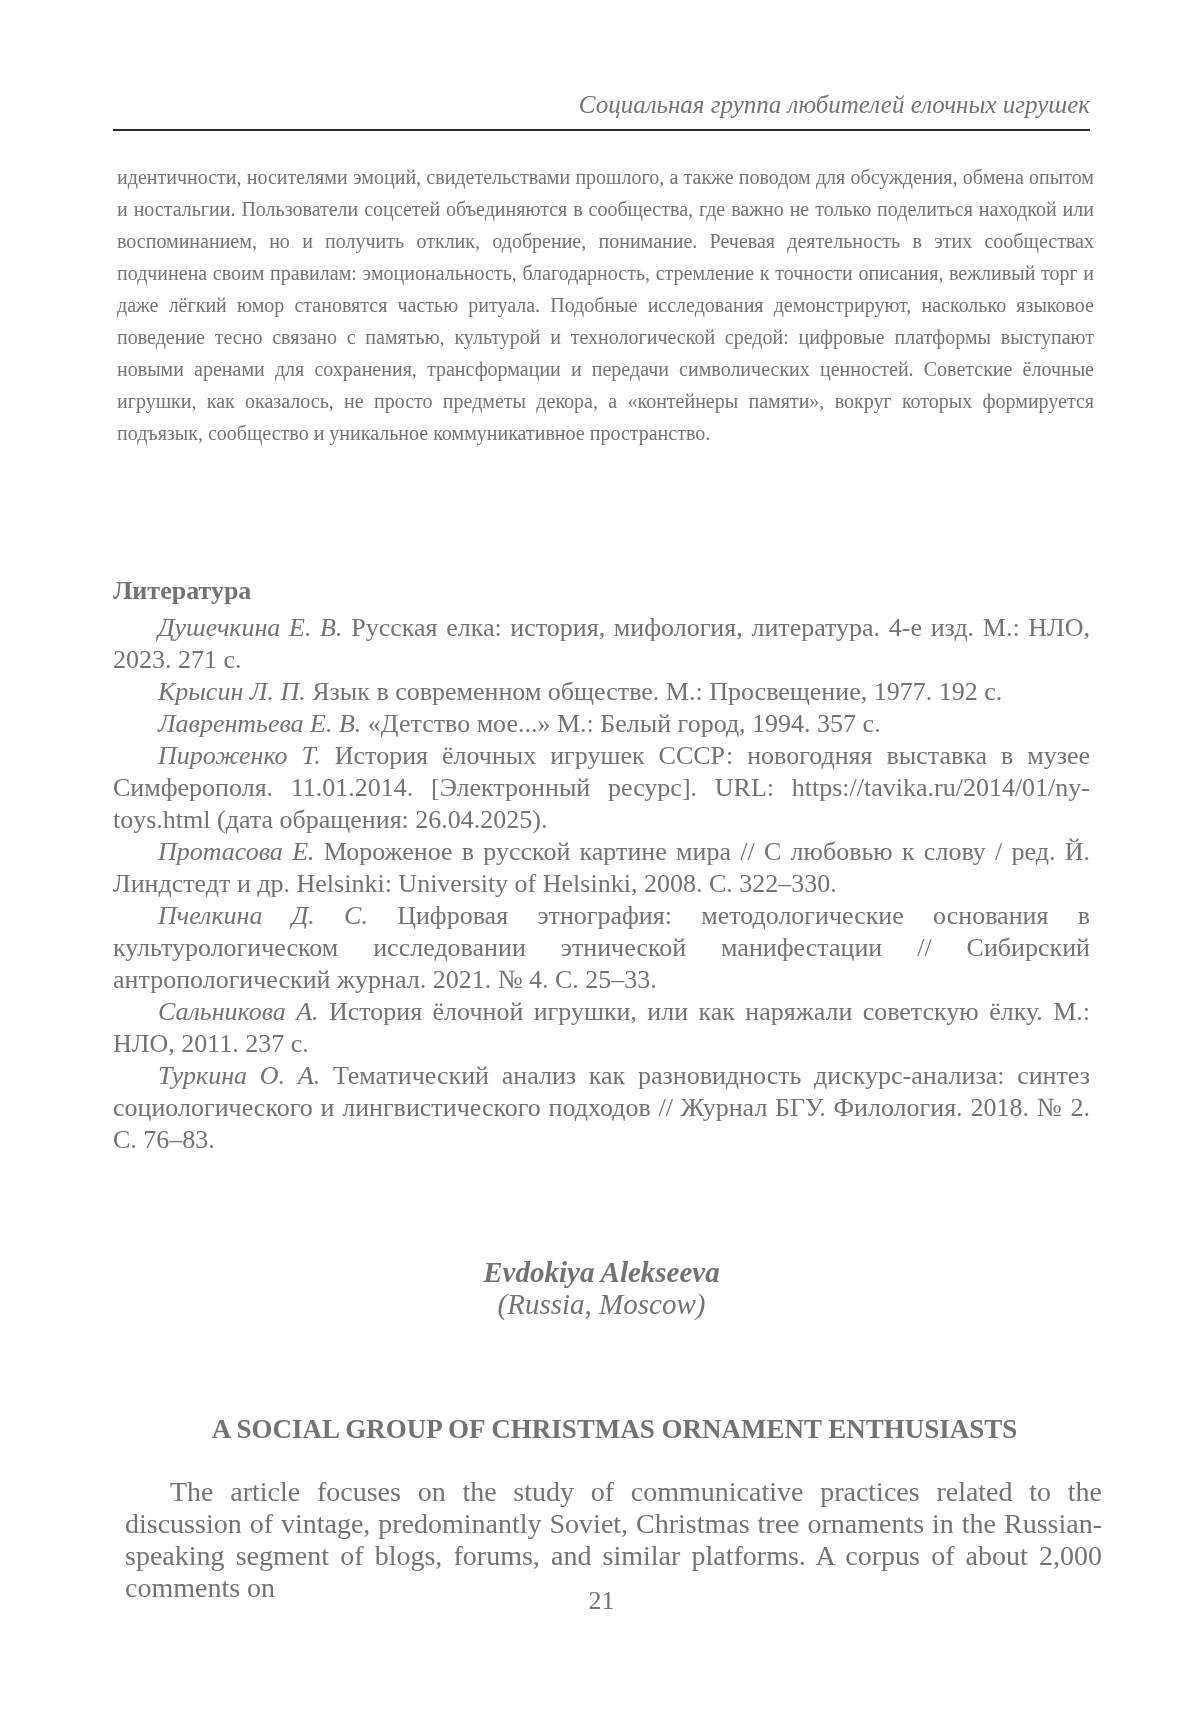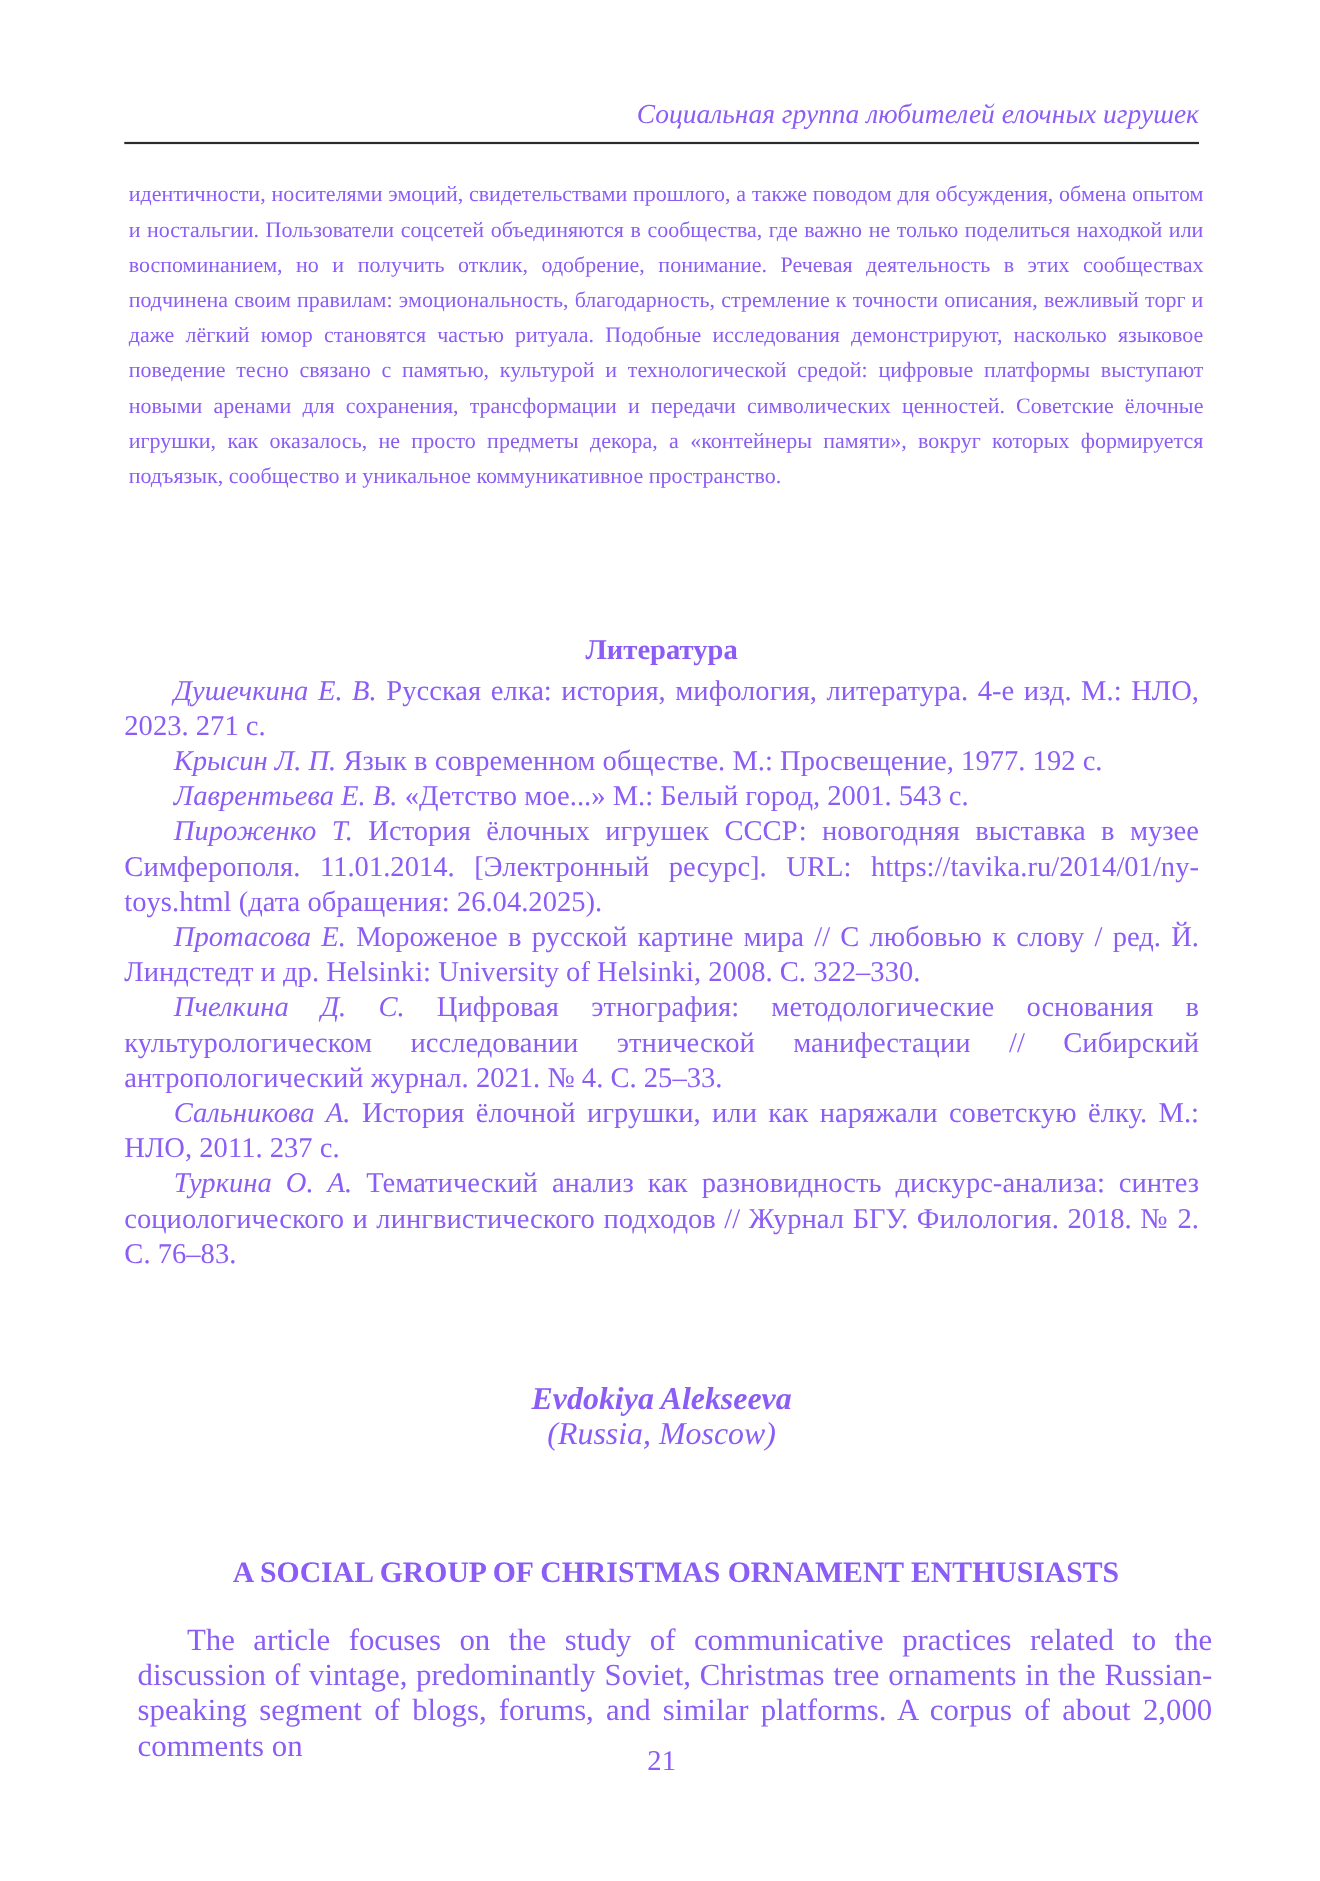--- a/index.html
+++ b/index.html
@@ -7,21 +7,21 @@
     padding: 0;
     background: #e8e8e8;
   }
   .sheet {
     position: relative;
     width: 1200px;
     height: 1710px;
     background: #ffffff;
     overflow: hidden;
     font-family: "Liberation Serif", "DejaVu Serif", serif;
-    color: #8b5cf6;
+    color: #737373;
   }
   .running-head {
     position: absolute;
     top: 90px;
     left: 113px;
     width: 977px;
     text-align: right;
     font-style: italic;
     font-size: 25px;
     line-height: 30px;
@@ -46,21 +46,21 @@
     text-align: justify;
   }
   .lit-heading {
     position: absolute;
     top: 576px;
     left: 113px;
     width: 977px;
     margin: 0;
     font-size: 26px;
     font-weight: bold;
-    text-align: center;
+    text-align: left;
     line-height: 30px;
   }
   .refs {
     position: absolute;
     top: 612px;
     left: 113px;
     width: 977px;
     font-size: 26px;
     line-height: 32px;
   }
@@ -129,21 +129,21 @@
   <p class="body-par" lang="ru">идентичности, носителями эмоций, свидетельствами прошлого, а также поводом для обсуждения, обмена опытом и ностальгии. Пользователи соцсетей объединяются в сообщества, где важно не только поделиться находкой или воспоминанием, но и получить отклик, одобрение, понимание. Речевая деятельность в этих сообществах подчинена своим правилам: эмоциональность, благодарность, стремление к точности описания, вежливый торг и даже лёгкий юмор становятся частью ритуала. Подобные исследования демонстрируют, насколько языковое поведение тесно связано с памятью, культурой и технологической средой: цифровые платформы выступают новыми аренами для сохранения, трансформации и передачи символических ценностей. Советские ёлочные игрушки, как оказалось, не просто предметы декора, а «контейнеры памяти», вокруг которых формируется подъязык, сообщество и уникальное коммуникативное пространство.</p>
 
   <h2 class="lit-heading">Литература</h2>
 
   <div class="refs" lang="ru">
 
       <p class="ref"><i class="ref-author">Душечкина Е. В.</i><span> Русская елка: история, мифология, литература. 4-е изд. М.: НЛО, 2023. 271 с.</span></p>
 
       <p class="ref"><i class="ref-author">Крысин Л. П.</i><span> Язык в современном обществе. М.: Просвещение, 1977. 192 с.</span></p>
 
-      <p class="ref"><i class="ref-author">Лаврентьева Е. В.</i><span> «Детство мое...» М.: Белый город, 2001. 543 с.</span></p>
+      <p class="ref"><i class="ref-author">Лаврентьева Е. В.</i><span> «Детство мое...» М.: Белый город, 1994. 357 с.</span></p>
 
       <p class="ref"><i class="ref-author">Пироженко Т.</i><span> История ёлочных игрушек СССР: новогодняя выставка в музее Симферополя. 11.01.2014. [Электронный ресурс]. URL: https://tavika.ru/2014/01/ny-toys.html (дата обращения: 26.04.2025).</span></p>
 
       <p class="ref"><i class="ref-author">Протасова Е.</i><span> Мороженое в русской картине мира // С любовью к слову / ред. Й. Линдстедт и др. Helsinki: University of Helsinki, 2008. С. 322–330.</span></p>
 
       <p class="ref"><i class="ref-author">Пчелкина Д. С.</i><span> Цифровая этнография: методологические основания в культурологическом исследовании этнической манифестации // Сибирский антропологический журнал. 2021. № 4. С. 25–33.</span></p>
 
       <p class="ref"><i class="ref-author">Сальникова А.</i><span> История ёлочной игрушки, или как наряжали советскую ёлку. М.: НЛО, 2011. 237 с.</span></p>
 
       <p class="ref"><i class="ref-author">Туркина О. А.</i><span> Тематический анализ как разновидность дискурс-анализа: синтез социологического и лингвистического подходов // Журнал БГУ. Филология. 2018. № 2. С. 76–83.</span></p>

